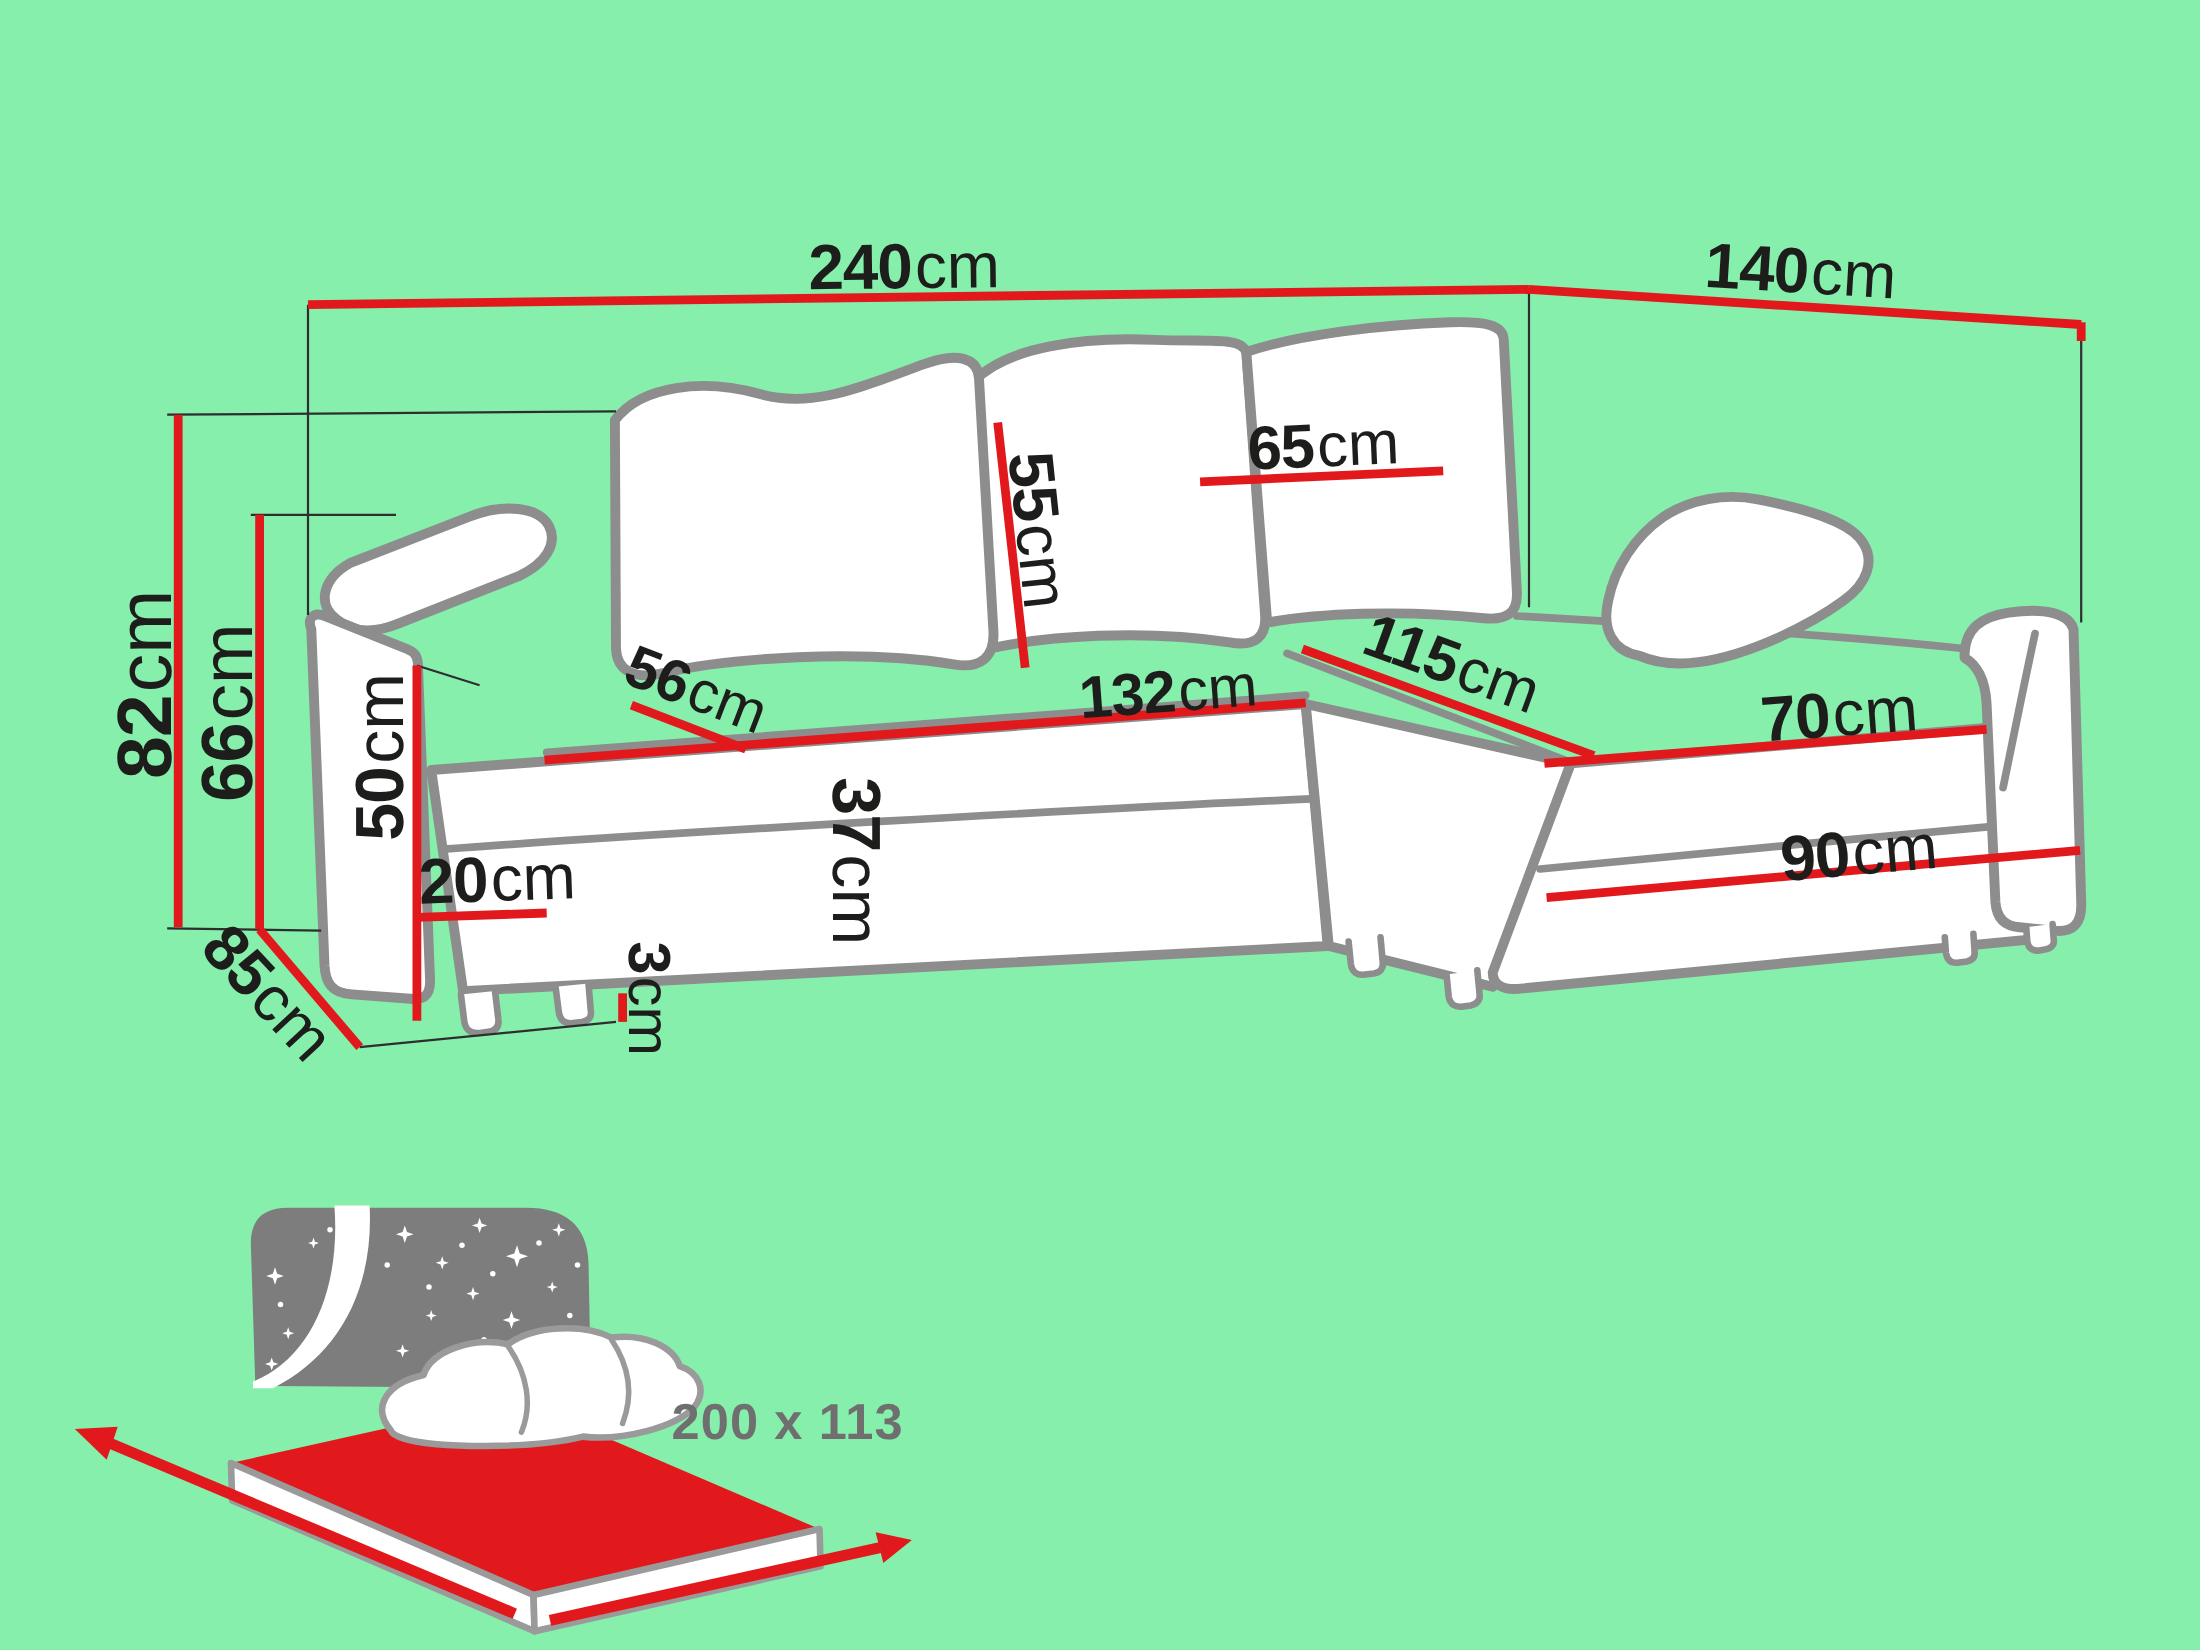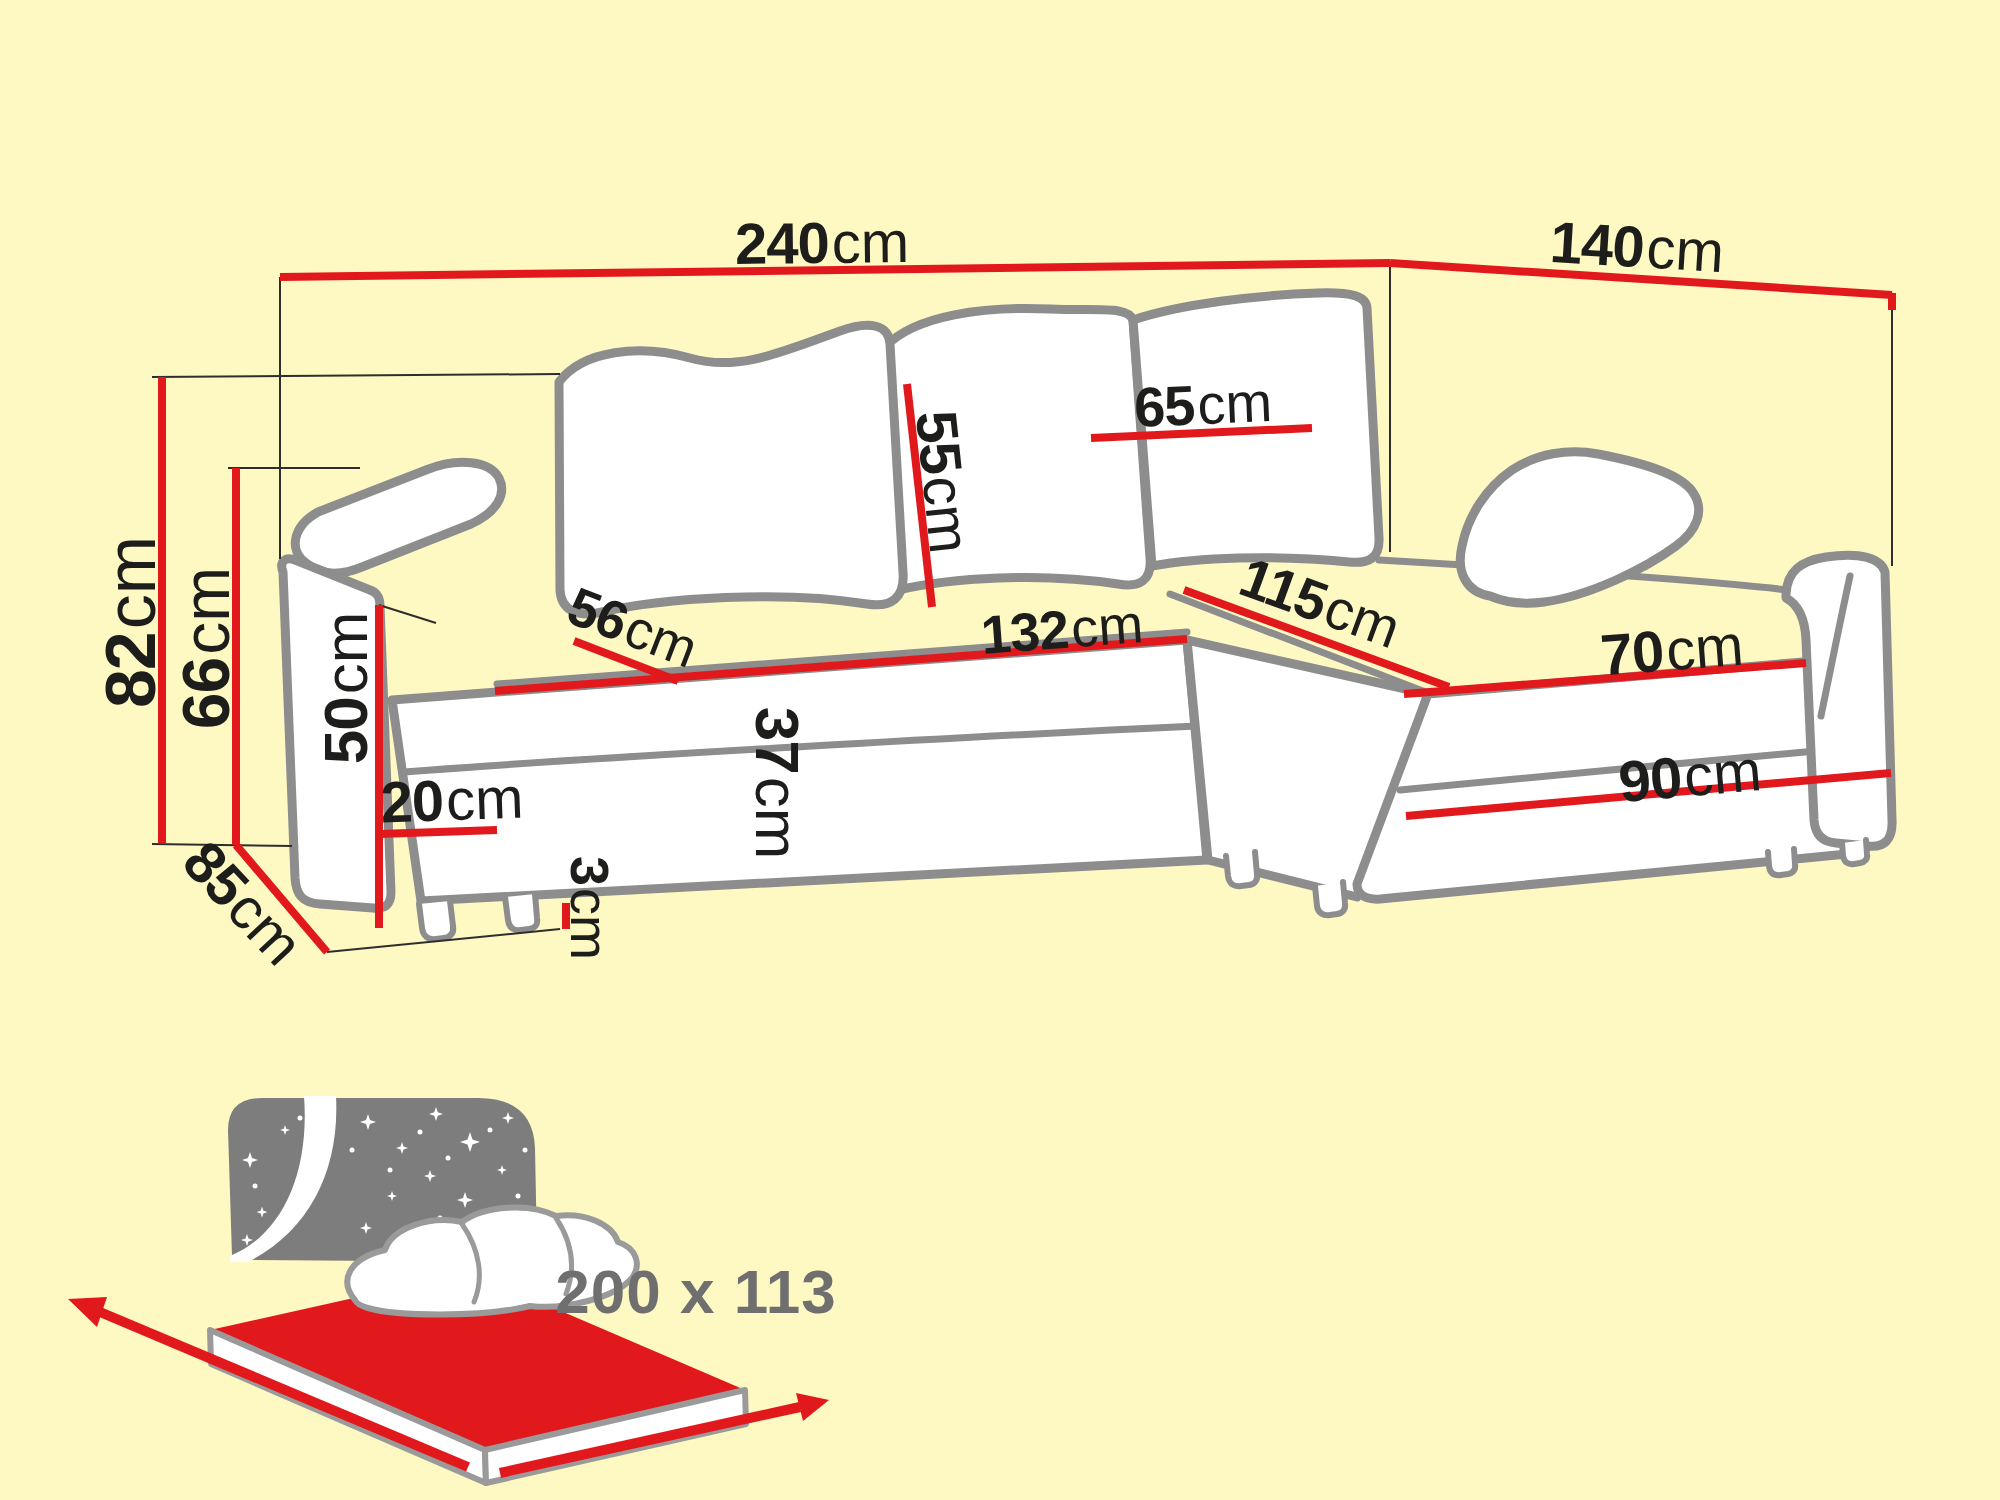--- a/index.html
+++ b/index.html
@@ -1,19 +1,19 @@
 <!DOCTYPE html>
 <html style="--c-dimension: #e2191c; --c-outline: #8d8d8d; --c-reference: #2e2e2e; --c-text: #1d1d1b; --c-icon_grey: #7d7d7d; --c-sleep_text: #6f6f6f;"><head>
 <meta charset="utf-8">
 <style>
   html,body{margin:0;padding:0;background:#fff;}
   #stage{
     position:relative;
     width:2000px;height:1500px;
-    background:#fef9c3;
+    background:#86efac;
     overflow:hidden;
     font-family:"Liberation Sans", sans-serif;
   }
   #stage svg{position:absolute;left:0;top:0;}
   
   .gfill{fill:#ffffff;stroke:var(--c-outline,#8d8d8d);stroke-width:9;stroke-linejoin:round;stroke-linecap:round;}
   .gopen{fill:none;stroke:var(--c-outline,#8d8d8d);stroke-width:7;stroke-linejoin:round;stroke-linecap:round;}
   .leg{fill:#ffffff;stroke:var(--c-outline,#8d8d8d);stroke-width:6;stroke-linejoin:round;stroke-linecap:round;}
   .ref{fill:none;stroke:var(--c-reference,#2e2e2e);stroke-width:2;}
   .red{fill:none;stroke:var(--c-dimension,#e2191c);stroke-width:8;stroke-linecap:butt;}
@@ -227,15 +227,15 @@
   </div>
 
   <div class="dim-label" style="left:1672px;top:650px;font-size:58px;transform:translate(-50%,-50%) rotate(-4.4deg);">
     <span class="num">70</span><span class="unit">cm</span>
   </div>
 
   <div class="dim-label" style="left:1690px;top:776px;font-size:58px;transform:translate(-50%,-50%) rotate(-5deg);">
     <span class="num">90</span><span class="unit">cm</span>
   </div>
 
-  <div class="sleep-label" style="left:696px;top:1292px;font-size:62px;">200 x 113</div>
+  <div class="sleep-label" style="left:716px;top:1292px;font-size:46px;">200 x 113</div>
 
 </div>
 
 </body></html>

